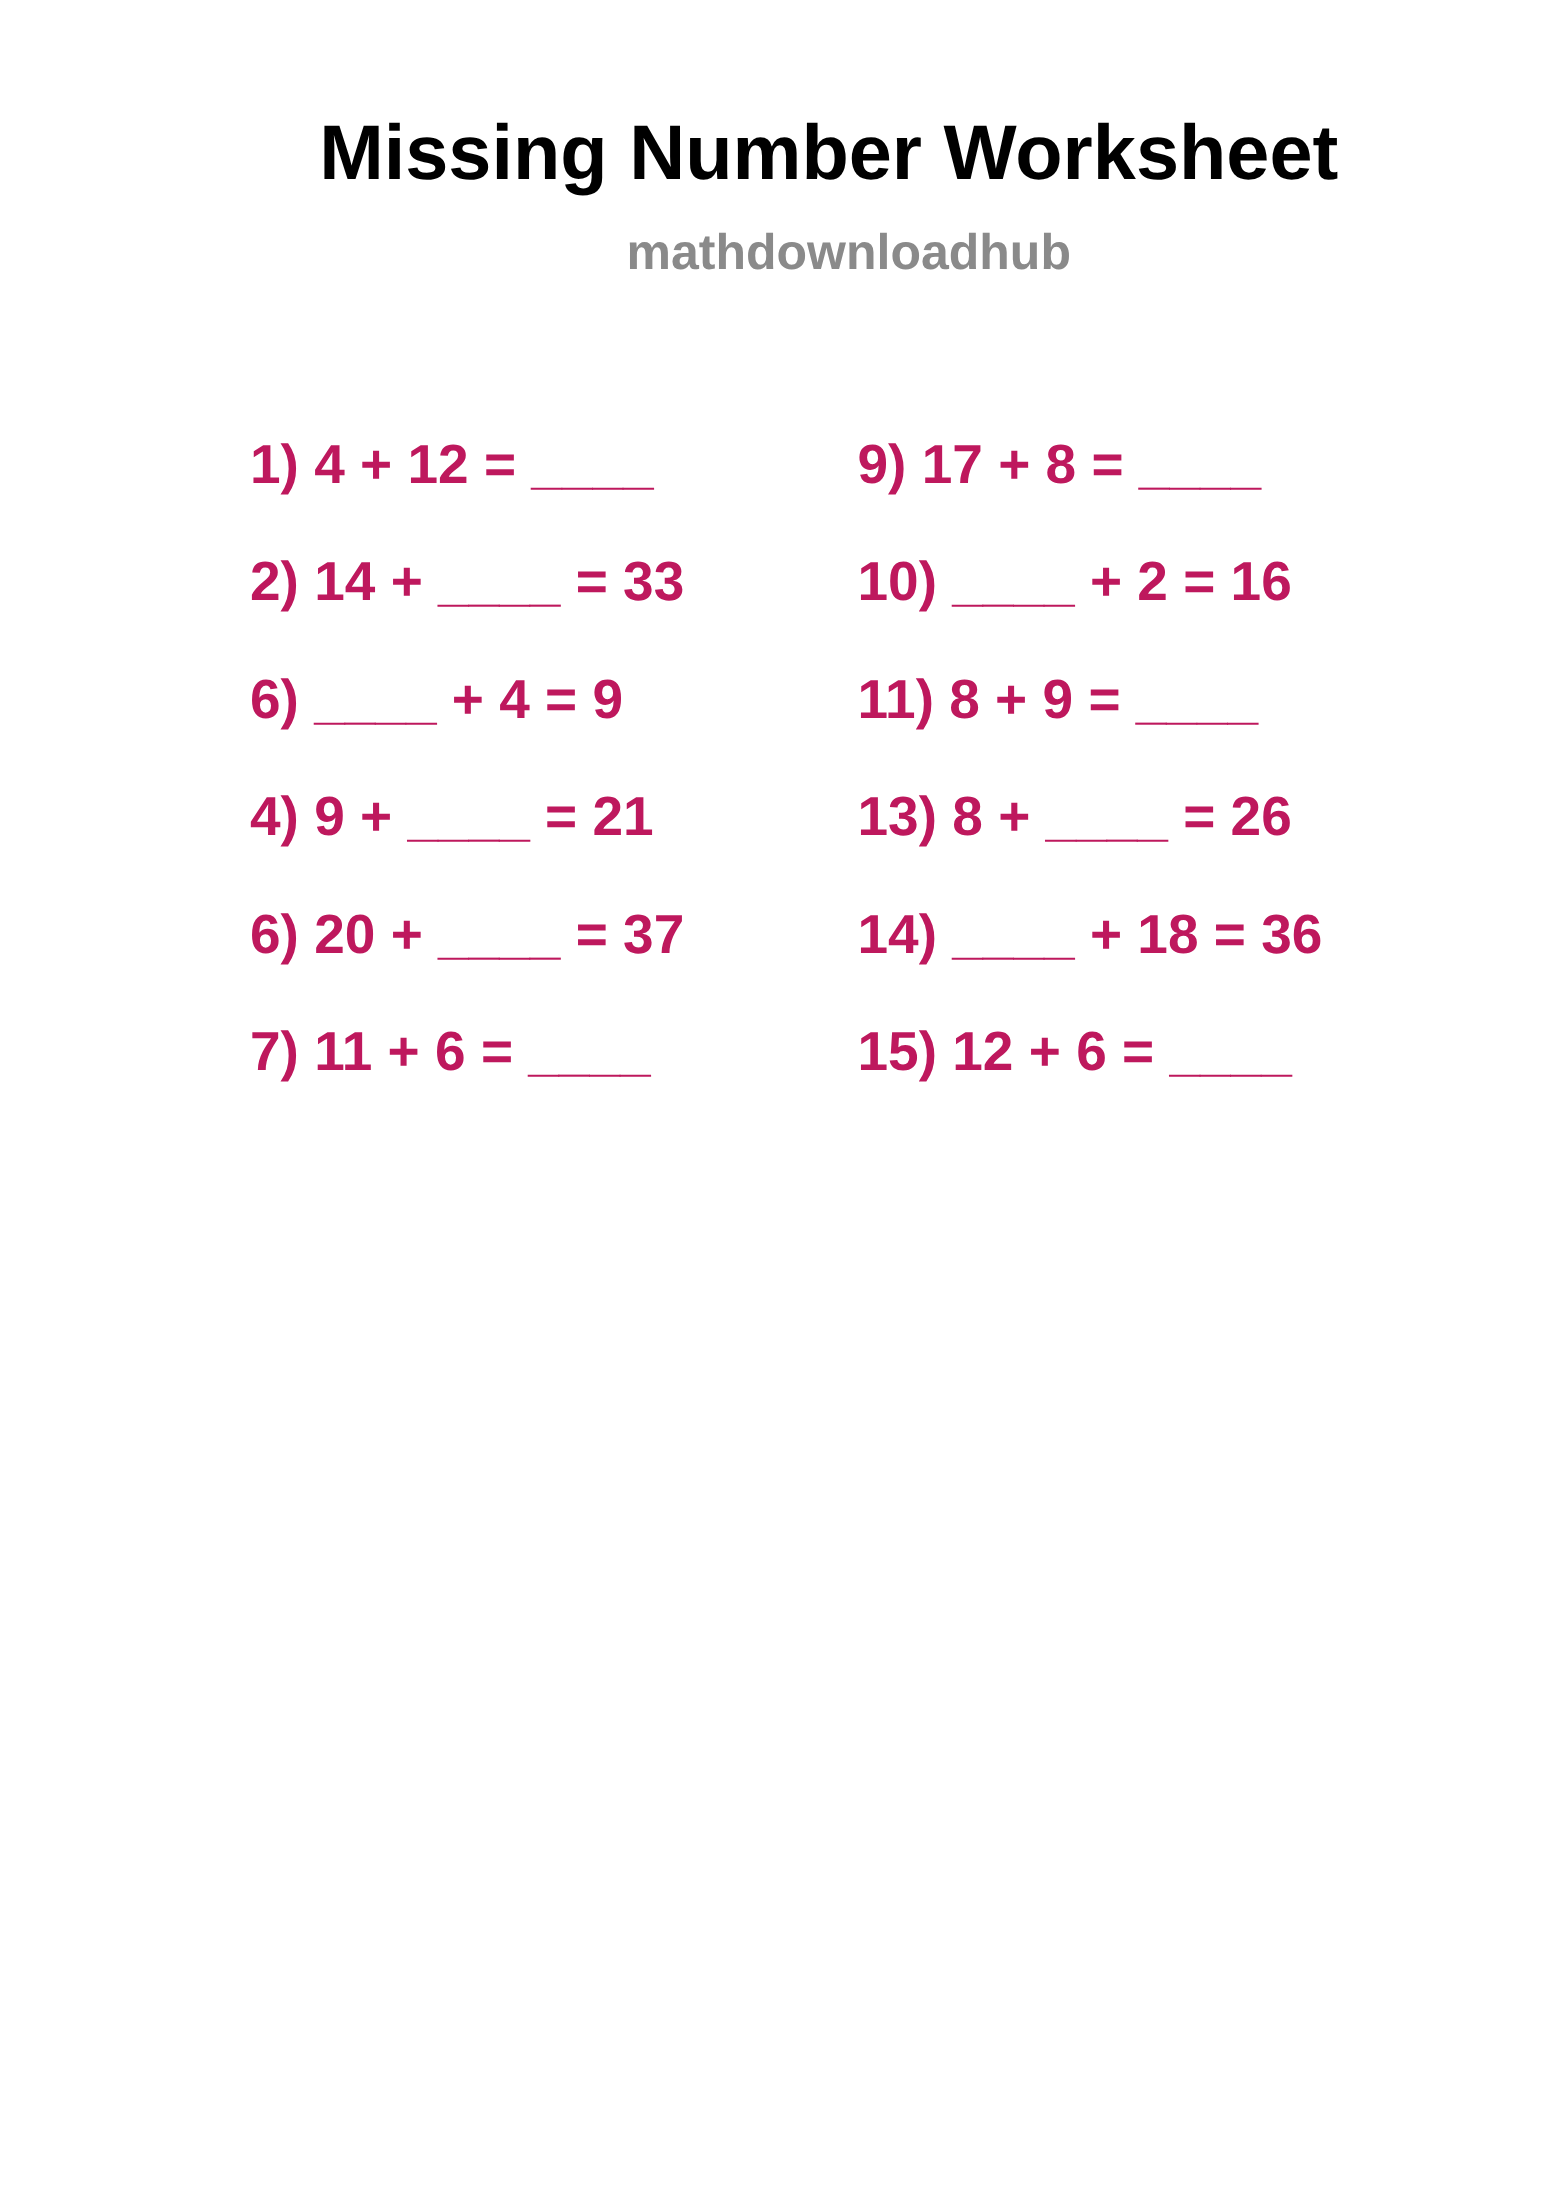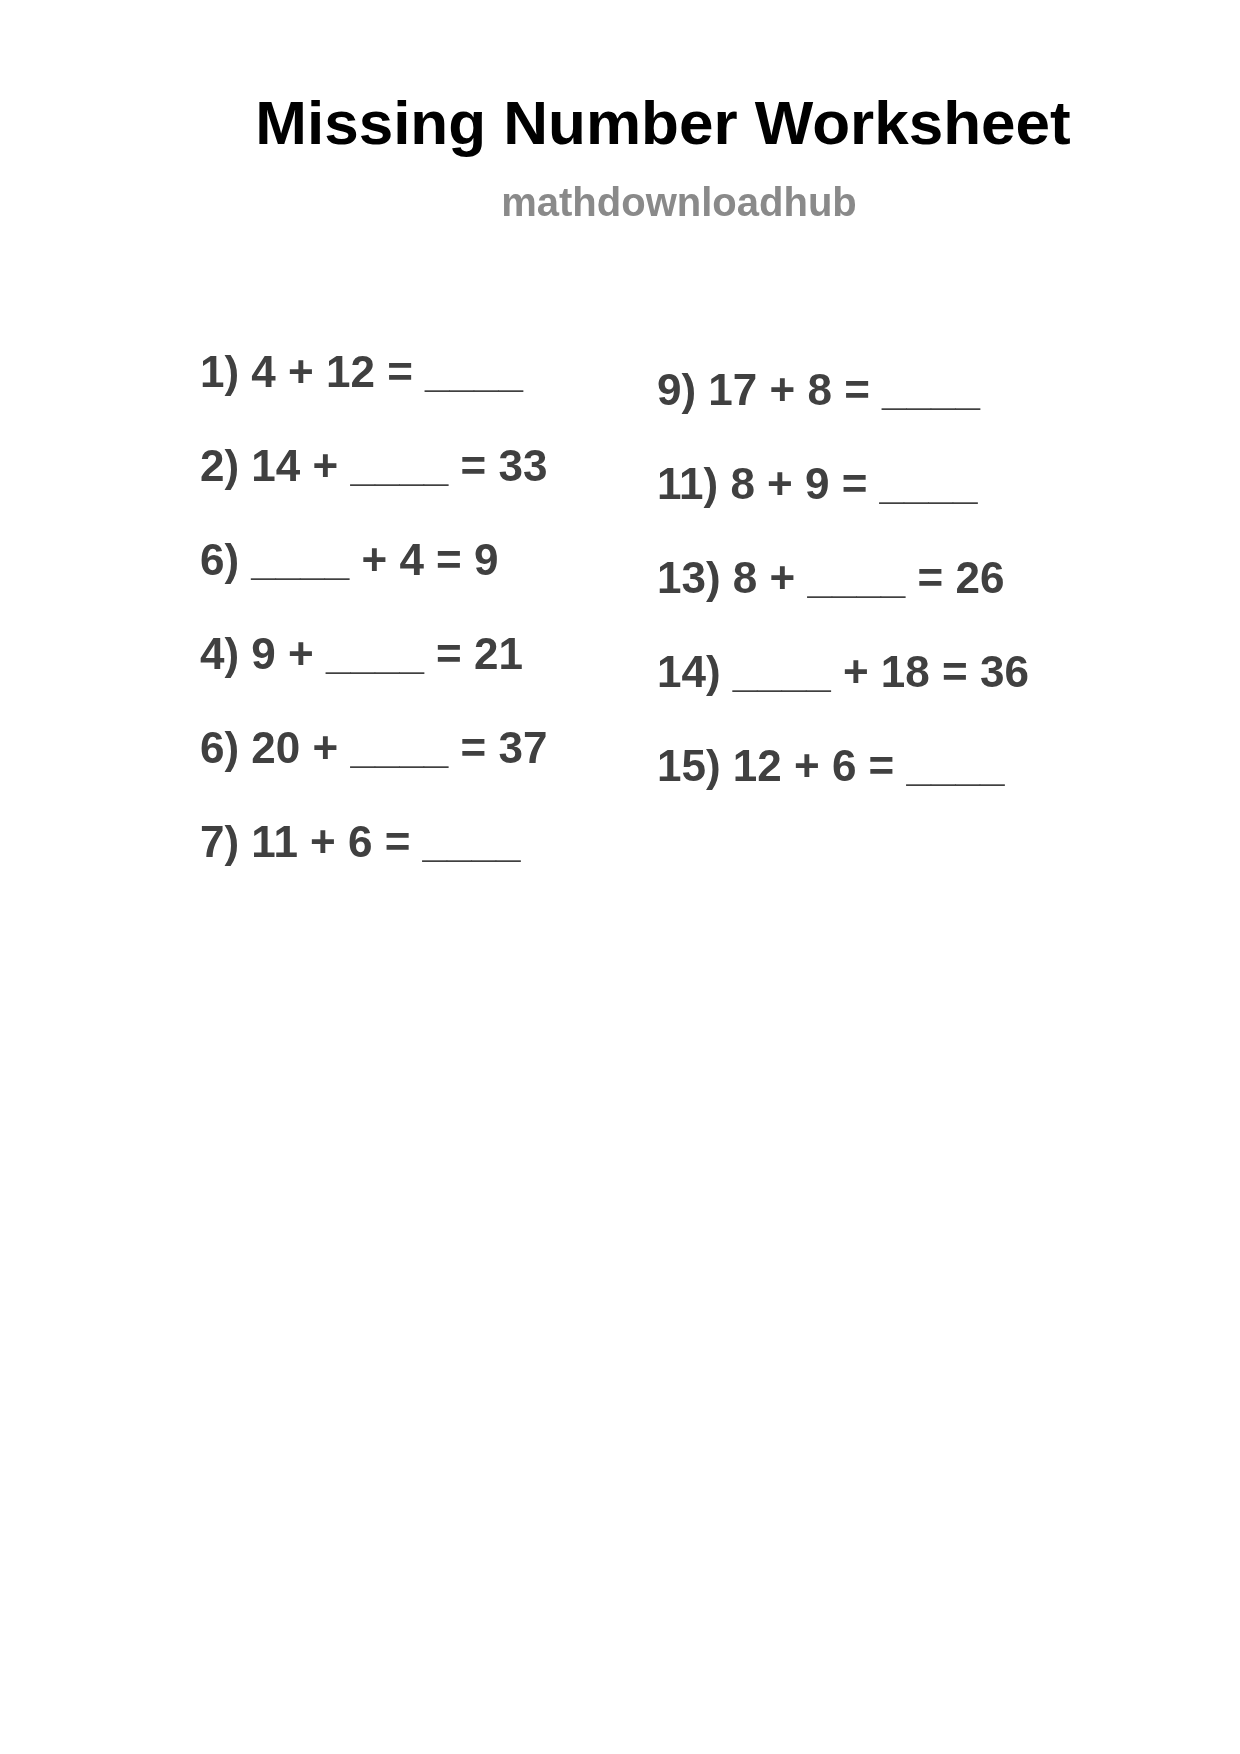--- a/index.html
+++ b/index.html
@@ -43,46 +43,47 @@
     font-size: 40px;
     line-height: 1;
     color: #8a8a8a;
     white-space: nowrap;
   }
   .column {
     position: absolute;
     top: 350px;
   }
   .column.left { left: 200px; }
-  .column.right { left: 657px; margin-top: 18px; }
+  .column.right { left: 686px; }
   .problem {
     font-size: 44px;
     line-height: 44px;
     height: 44px;
     margin-bottom: 50px;
     white-space: pre;
-    color: #404040;
+    color: #be185d;
   }
 </style>
 </head>
 <body>
 
 <div class="page">
   <div class="title">Missing Number Worksheet</div>
   <div class="subtitle">mathdownloadhub</div>
 
   <div class="column left">
     <div class="problem">1) 4 + 12 = ____</div>
     <div class="problem">2) 14 + ____ = 33</div>
     <div class="problem">6) ____ + 4 = 9</div>
     <div class="problem">4) 9 + ____ = 21</div>
     <div class="problem">6) 20 + ____ = 37</div>
     <div class="problem">7) 11 + 6 = ____</div>
   </div>
 
   <div class="column right">
     <div class="problem">9) 17 + 8 = ____</div>
+    <div class="problem">10) ____ + 2 = 16</div>
     <div class="problem">11) 8 + 9 = ____</div>
     <div class="problem">13) 8 + ____ = 26</div>
     <div class="problem">14) ____ + 18 = 36</div>
     <div class="problem">15) 12 + 6 = ____</div>
   </div>
 </div>
 
 </body></html>

